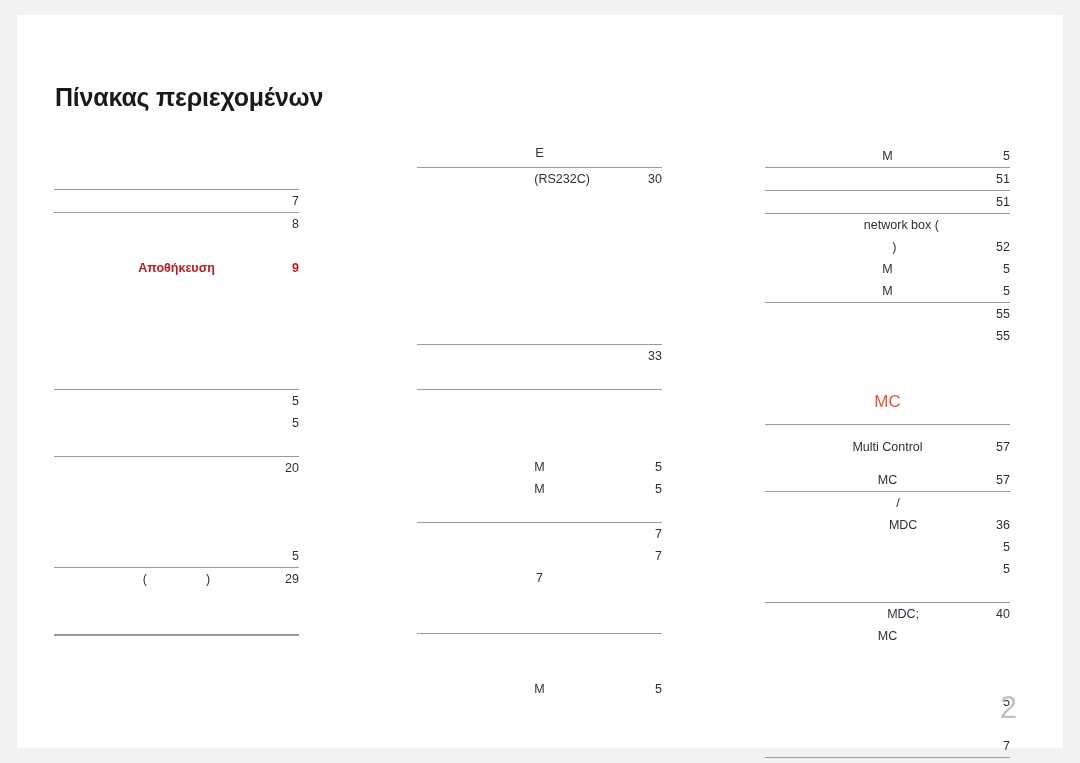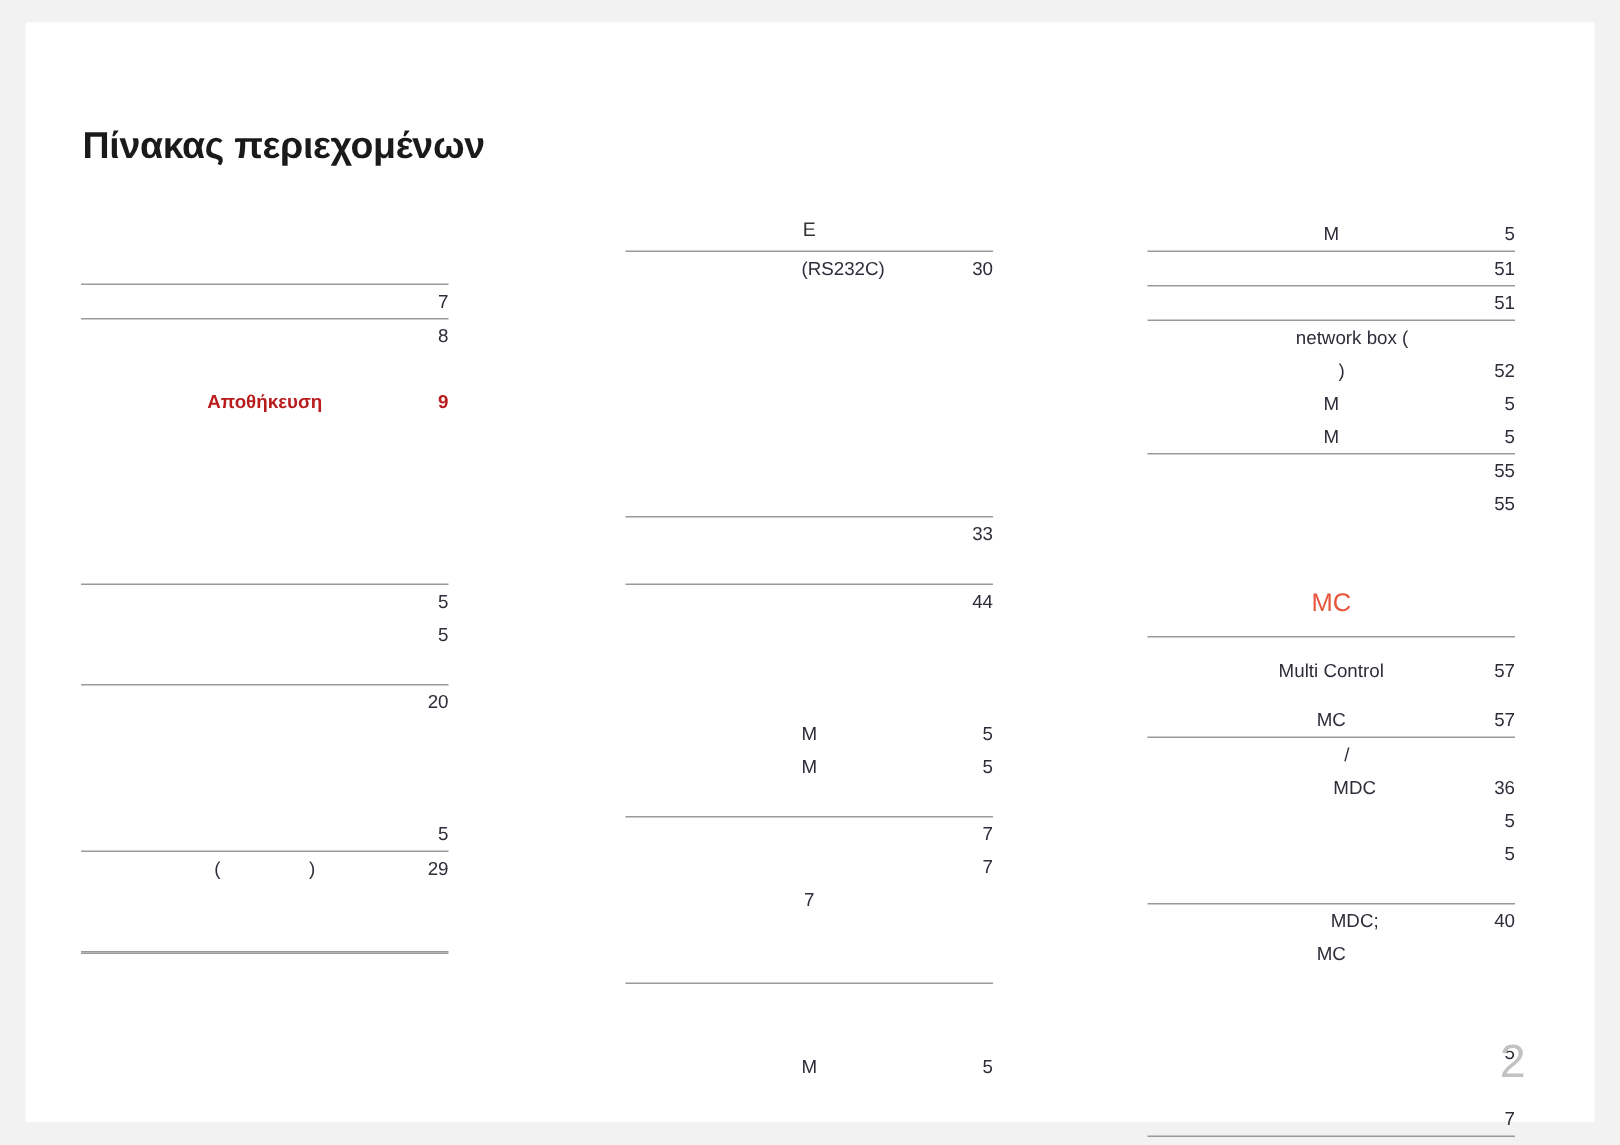--- a/index.html
+++ b/index.html
@@ -115,21 +115,20 @@
   <div class="column" id="col-2">
       <div class="section-head">E</div>
       <div class="rule"></div>
       <div class="entry"><span class="label">             (RS232C)</span><span class="pg">30</span></div>
       <div class="spacer s5"></div>
       <div class="spacer s2"></div>
       <div class="rule"></div>
       <div class="entry"><span class="label"></span><span class="pg">33</span></div>
       <div class="spacer "></div>
       <div class="rule"></div>
-      <div class="entry"><span class="label"></span><span class="pg">44</span></div>
       <div class="spacer s3"></div>
       <div class="entry"><span class="label">M</span><span class="pg">5</span></div>
       <div class="entry"><span class="label">M</span><span class="pg">5</span></div>
       <div class="spacer "></div>
       <div class="rule"></div>
       <div class="entry"><span class="label"></span><span class="pg">7</span></div>
       <div class="entry"><span class="label"></span><span class="pg">7</span></div>
       <div class="entry"><span class="label">7</span><span class="pg"></span></div>
       <div class="spacer s2"></div>
       <div class="rule"></div>

